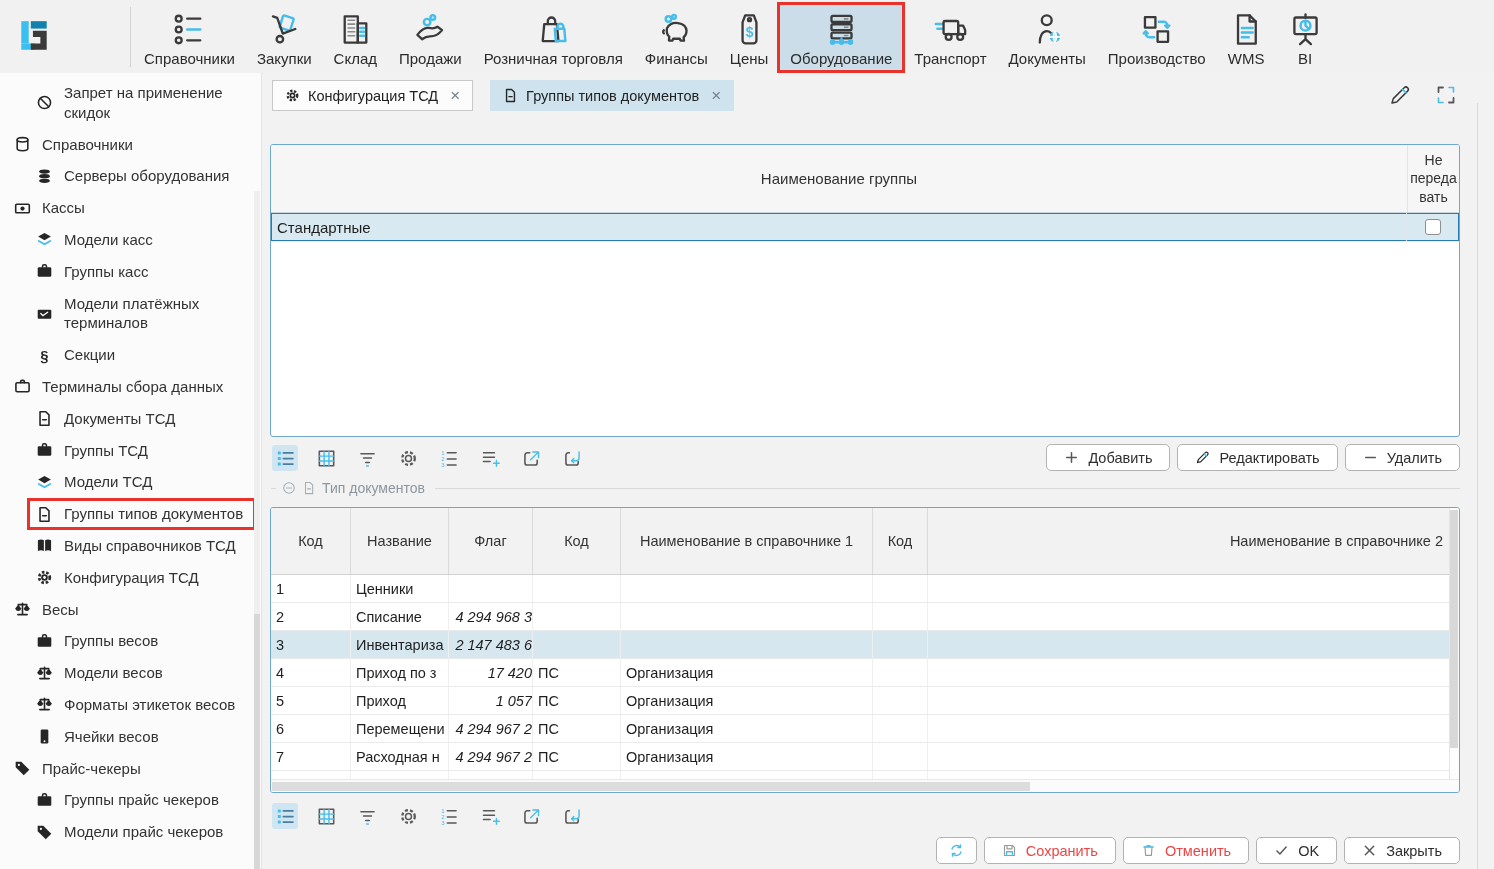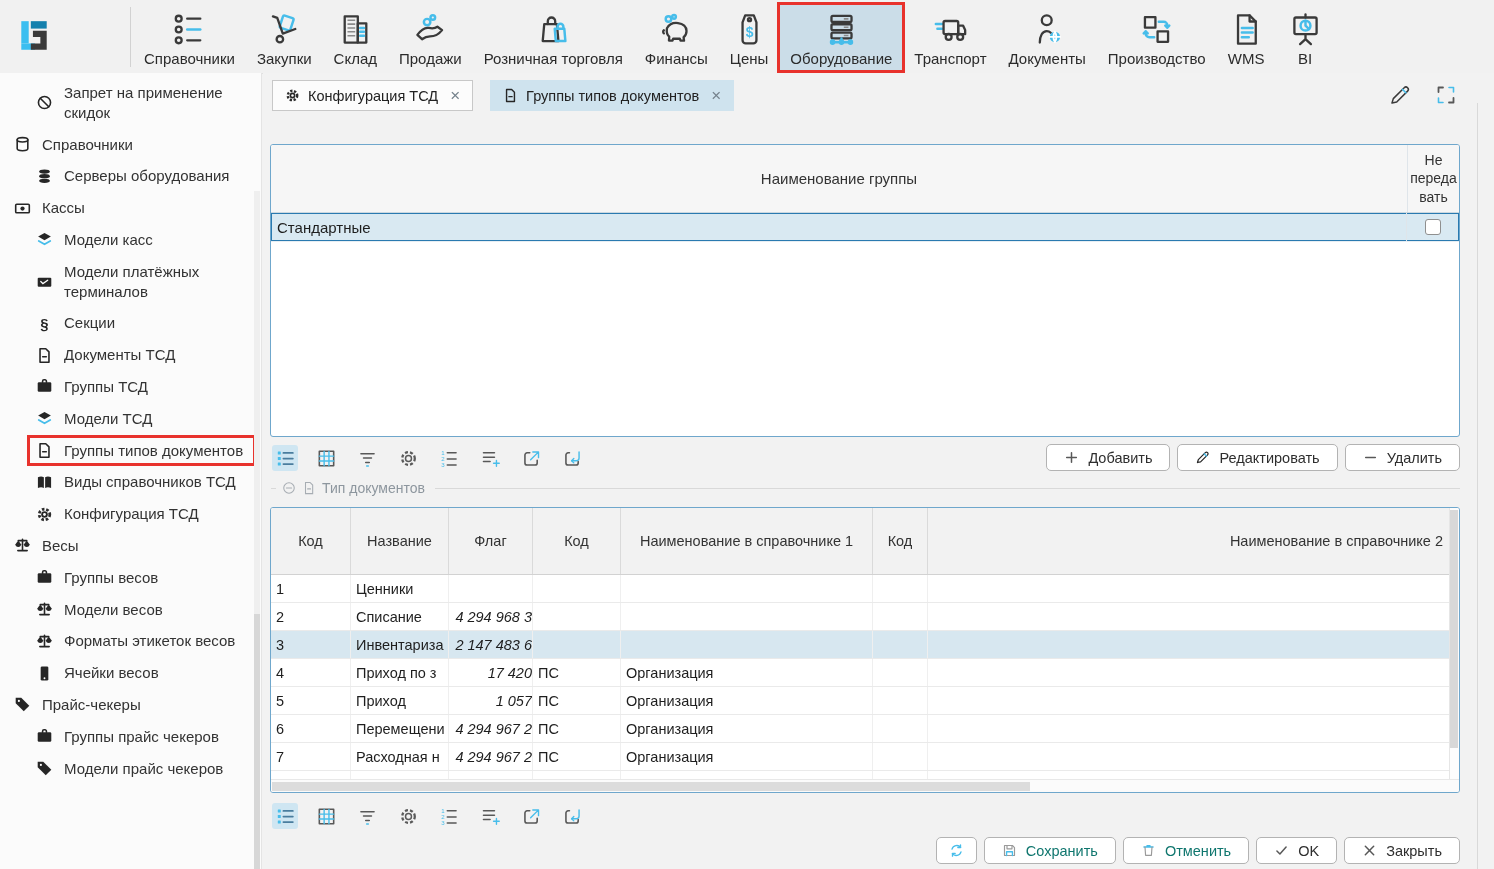--- a/index.html
+++ b/index.html
@@ -75,21 +75,21 @@
   
   .tb{position:absolute;left:9px;display:flex;gap:15px;align-items:center;height:28px;}
   .tbbtn{width:26px;height:26px;display:flex;align-items:center;justify-content:center;border-radius:3px;cursor:pointer;}
   .tbbtn svg{width:21px;height:21px}
   .tbbtn.sel{background:#cfe6f2;}
   
   .btnrow{position:absolute;right:34px;display:flex;gap:7px;}
   .btn{display:inline-flex;align-items:center;justify-content:center;gap:9px;height:27px;padding:0 17px;
        background:#fff;border:1px solid #b3b3b3;border-radius:5px;font-size:14.5px;color:#2e2e2e;cursor:pointer;box-sizing:border-box;}
   .btn .icon svg{width:15px;height:15px}
-  .btn.disabled{color:#0f766e;}
+  .btn.disabled{color:#ef4444;}
   .btn .blabel:empty{display:none}
   
   #t2{position:absolute;left:7px;top:434px;width:1190px;height:286px;background:#fff;
       border:1px solid #6fa7cc;border-radius:3px;box-sizing:border-box;overflow:hidden;}
   .t2h{height:66px;background:#f2f2f2;border-bottom:1px solid #d2d2d2;display:flex;width:1180px;}
   .t2h .hc{display:flex;align-items:center;justify-content:center;border-right:1px solid #dadada;
            font-size:14.5px;color:#333;box-sizing:border-box;}
   .t2h .hc.right{justify-content:flex-end;padding-right:8px;}
   .t2h .hc:last-child{border-right:none;}
   .t2r{height:27px;display:flex;border-bottom:1px solid #eaeaea;font-size:14.5px;color:#1e1e1e;width:1180px;}
@@ -322,35 +322,57 @@
               <path class="ac2" d="M2.6 9.4L8 12.5l5.4-3.1"></path>
             </svg>
           </span>
           <span class="side-label">Модели касс</span>
         </span>
       </div>
       <div class="side-item lv1">
         <span class="side-inner">
           <span class="icon">
             <svg viewBox="0 0 16 16">
+              <path class="st2" d="M6.2 4V3a1.3 1.3 0 0 1 1.3-1.3h1A1.3 1.3 0 0 1 9.8 3v1"></path>
+              <rect class="fl" x="1.6" y="4" width="12.8" height="9" rx="1.2"></rect>
+            </svg>
+          </span>
+          <span class="side-label">Группы касс</span>
+        </span>
+      </div>
+      <div class="side-item lv1">
+        <span class="side-inner">
+          <span class="icon">
+            <svg viewBox="0 0 16 16">
               <rect class="fl" x="1.6" y="4.5" width="12.8" height="8.5" rx="1"></rect>
               <path class="ws" d="M4.5 8l2 2 4.5-3.2"></path>
             </svg>
           </span>
           <span class="side-label">Модели платёжных терминалов</span>
         </span>
       </div>
       <div class="side-item lv1">
         <span class="side-inner">
           <span class="icon">
             <svg viewBox="0 0 16 16">
               <text class="ft" x="8" y="13" text-anchor="middle" font-size="14">§</text>
             </svg>
           </span>
           <span class="side-label">Секции</span>
+        </span>
+      </div>
+      <div class="side-item lv0">
+        <span class="side-inner">
+          <span class="icon">
+            <svg viewBox="0 0 16 16">
+              <path class="st2" d="M6.2 4.5v-1A1.3 1.3 0 0 1 7.5 2.2h1a1.3 1.3 0 0 1 1.3 1.3v1"></path>
+              <rect class="st2" x="1.8" y="4.5" width="12.4" height="8.5" rx="1.2"></rect>
+            </svg>
+          </span>
+          <span class="side-label">Терминалы сбора данных</span>
         </span>
       </div>
       <div class="side-item lv1">
         <span class="side-inner">
           <span class="icon">
             <svg viewBox="0 0 16 16">
               <path class="st2" d="M3.8 1.6h5.4l3 3v9.8H3.8z"></path>
               <path class="st2" d="M6.3 9.2h3.4"></path>
             </svg>
           </span>

